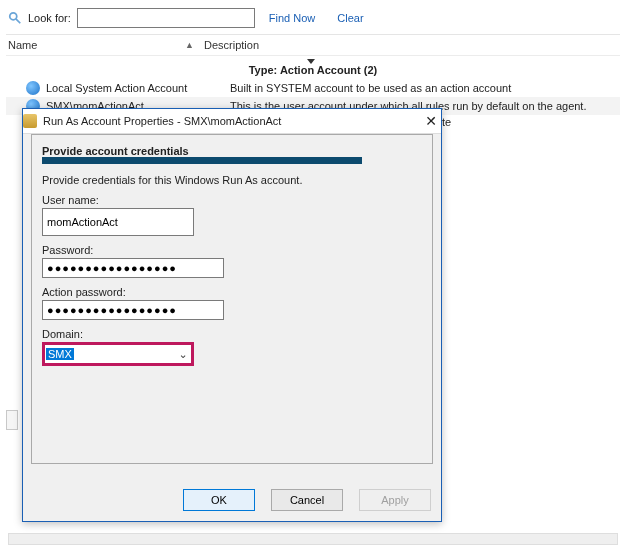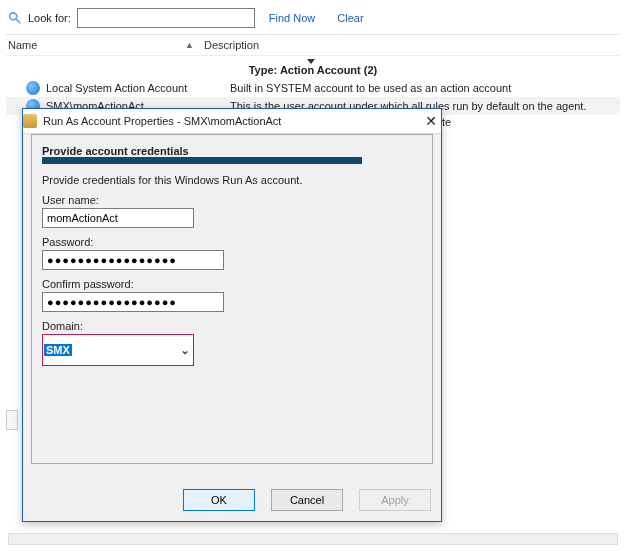--- a/index.html
+++ b/index.html
@@ -25,23 +25,23 @@
   .dialog { position:absolute; left:22px; top:108px; width:420px; height:414px; background:#f0f0f0; border:1px solid #1a5fb4; box-shadow:0 2px 8px rgba(0,0,0,.25); }
   .dlg-title { display:flex; align-items:center; background:#fff; padding:4px 0; border-bottom:1px solid #ddd;}
   .dlg-title .ico { width:14px;height:14px;background:linear-gradient(#e8c56a,#c79a2e);border-radius:2px;margin-right:6px;}
   .dlg-title .x { margin-left:auto; font-size:14px; cursor:pointer; padding:0 4px;}
   .tabstrip { padding:6px 8px 0 8px; background:#f0f0f0; display:flex; }
   .tab { border:1px solid #a9a9a9; border-bottom:none; padding:2px 8px; background:#f0f0f0; margin-right:-1px; position:relative; }
   .tab.active { background:#f0f0f0; z-index:2; border-bottom:1px solid #f0f0f0; margin-bottom:-1px;}
   .tabpage { border:1px solid #a9a9a9; margin:0 8px; padding:10px 10px; background:#f0f0f0; height:330px;}
   .section-head { font-weight:bold; border-bottom:7px solid #0c4a6e; margin-bottom:10px; width:320px;}
   .frm label { display:block; margin-top:8px; margin-bottom:2px; }
-  .frm input.txt { width:152px; height:20px; border:1px solid #7a7a7a; background:#fff; padding:0 4px; font-family:inherit;}
+  .frm input.txt { width:152px; height:28px; border:1px solid #7a7a7a; background:#fff; padding:0 4px; font-family:inherit;}
   .frm input.pw { width:182px; height:20px; border:1px solid #7a7a7a; background:#fff; padding:0 4px; font-family:inherit; letter-spacing:1px;}
-  .combo { display:flex; align-items:center; width:152px; height:32px; border:1px solid #be185d; background:#fff;font-weight:bold;}
+  .combo { display:flex; align-items:center; width:152px; height:24px; border:3px solid #be185d; background:#fff;}
   .combo .sel { background:#0078d7; color:#fff; padding:0 2px; margin:0 1px;}
   .combo .dd { margin-left:auto; width:16px; text-align:center; color:#444;}
   .dlg-buttons { position:absolute; right:10px; bottom:10px; display:flex; gap:16px;}
   .btn { width:72px; height:22px; border:1px solid #a9a9a9; background:#e9e9e9; cursor:pointer;}
   .btn.primary { border:1px solid #0078d7; background:#e5f1fb;}
   .btn.disabled { color:#a0a0a0; background:#efefef; border:1px solid #cfcfcf; cursor:default;}
 </style>
 </head>
 <body>
 
@@ -98,21 +98,21 @@
     <span class="x">✕</span>
   </div>
   <div class="tabpage">
     <div class="section-head">Provide account credentials</div>
     <div>Provide credentials for this Windows Run As account.</div>
     <div class="frm">
       <label>User name:</label>
       <input class="txt" type="text" value="momActionAct" style="">
       <label>Password:</label>
       <input class="pw" type="text" value="●●●●●●●●●●●●●●●●●" style="">
-      <label>Confirm password:</label>
+      <label>Action password:</label>
       <input class="pw" type="text" value="●●●●●●●●●●●●●●●●●" style="">
       <label>Domain:</label>
       <div class="combo">
         <span class="sel">SMX</span>
         <span class="dd">⌄</span>
       </div>
     </div>
   </div>
   <div class="dlg-buttons">
     <button class="btn primary">OK</button>

